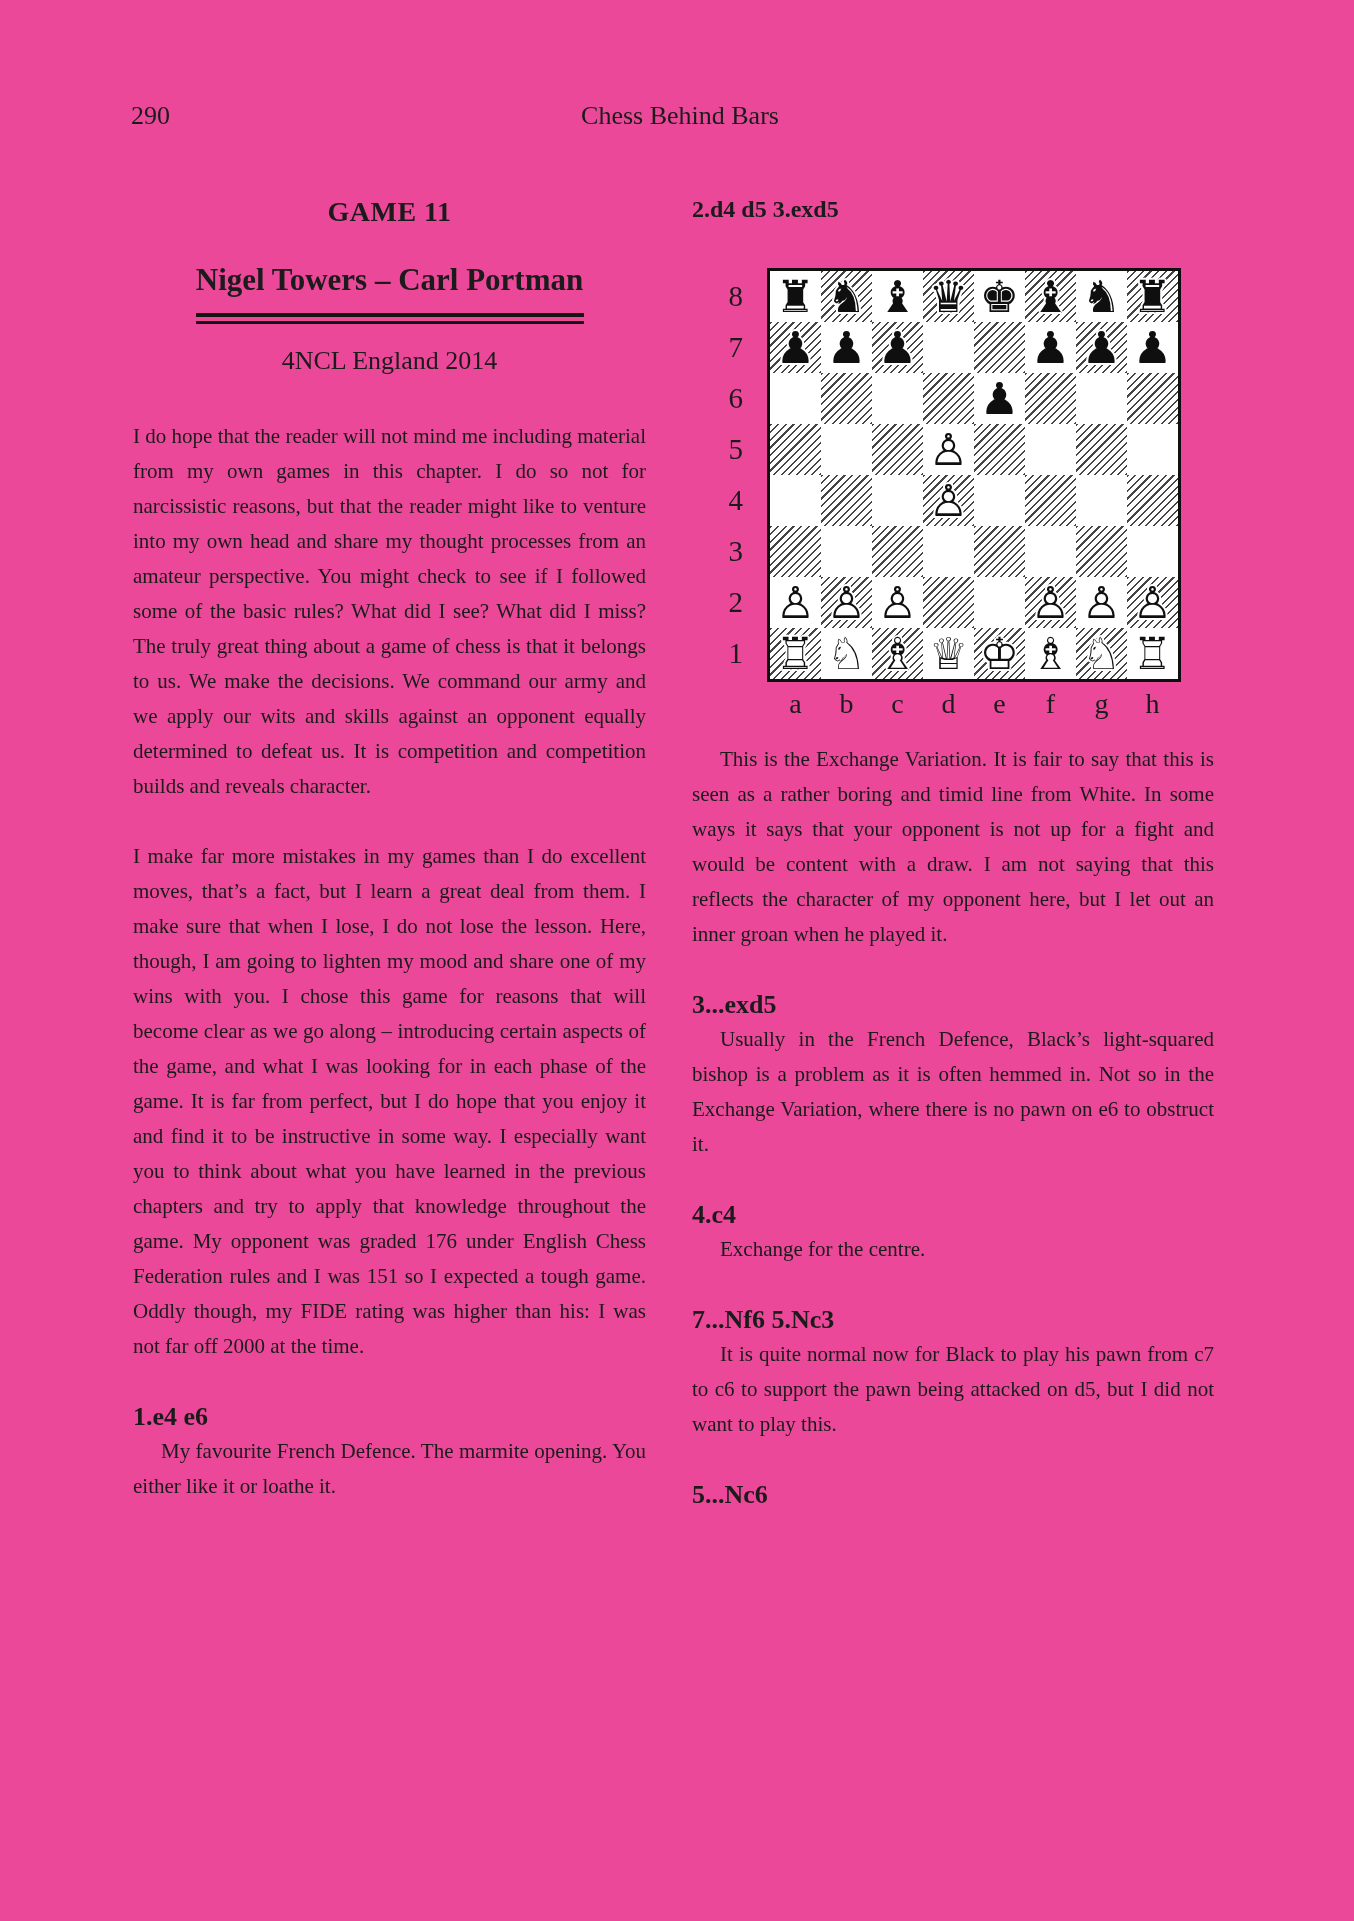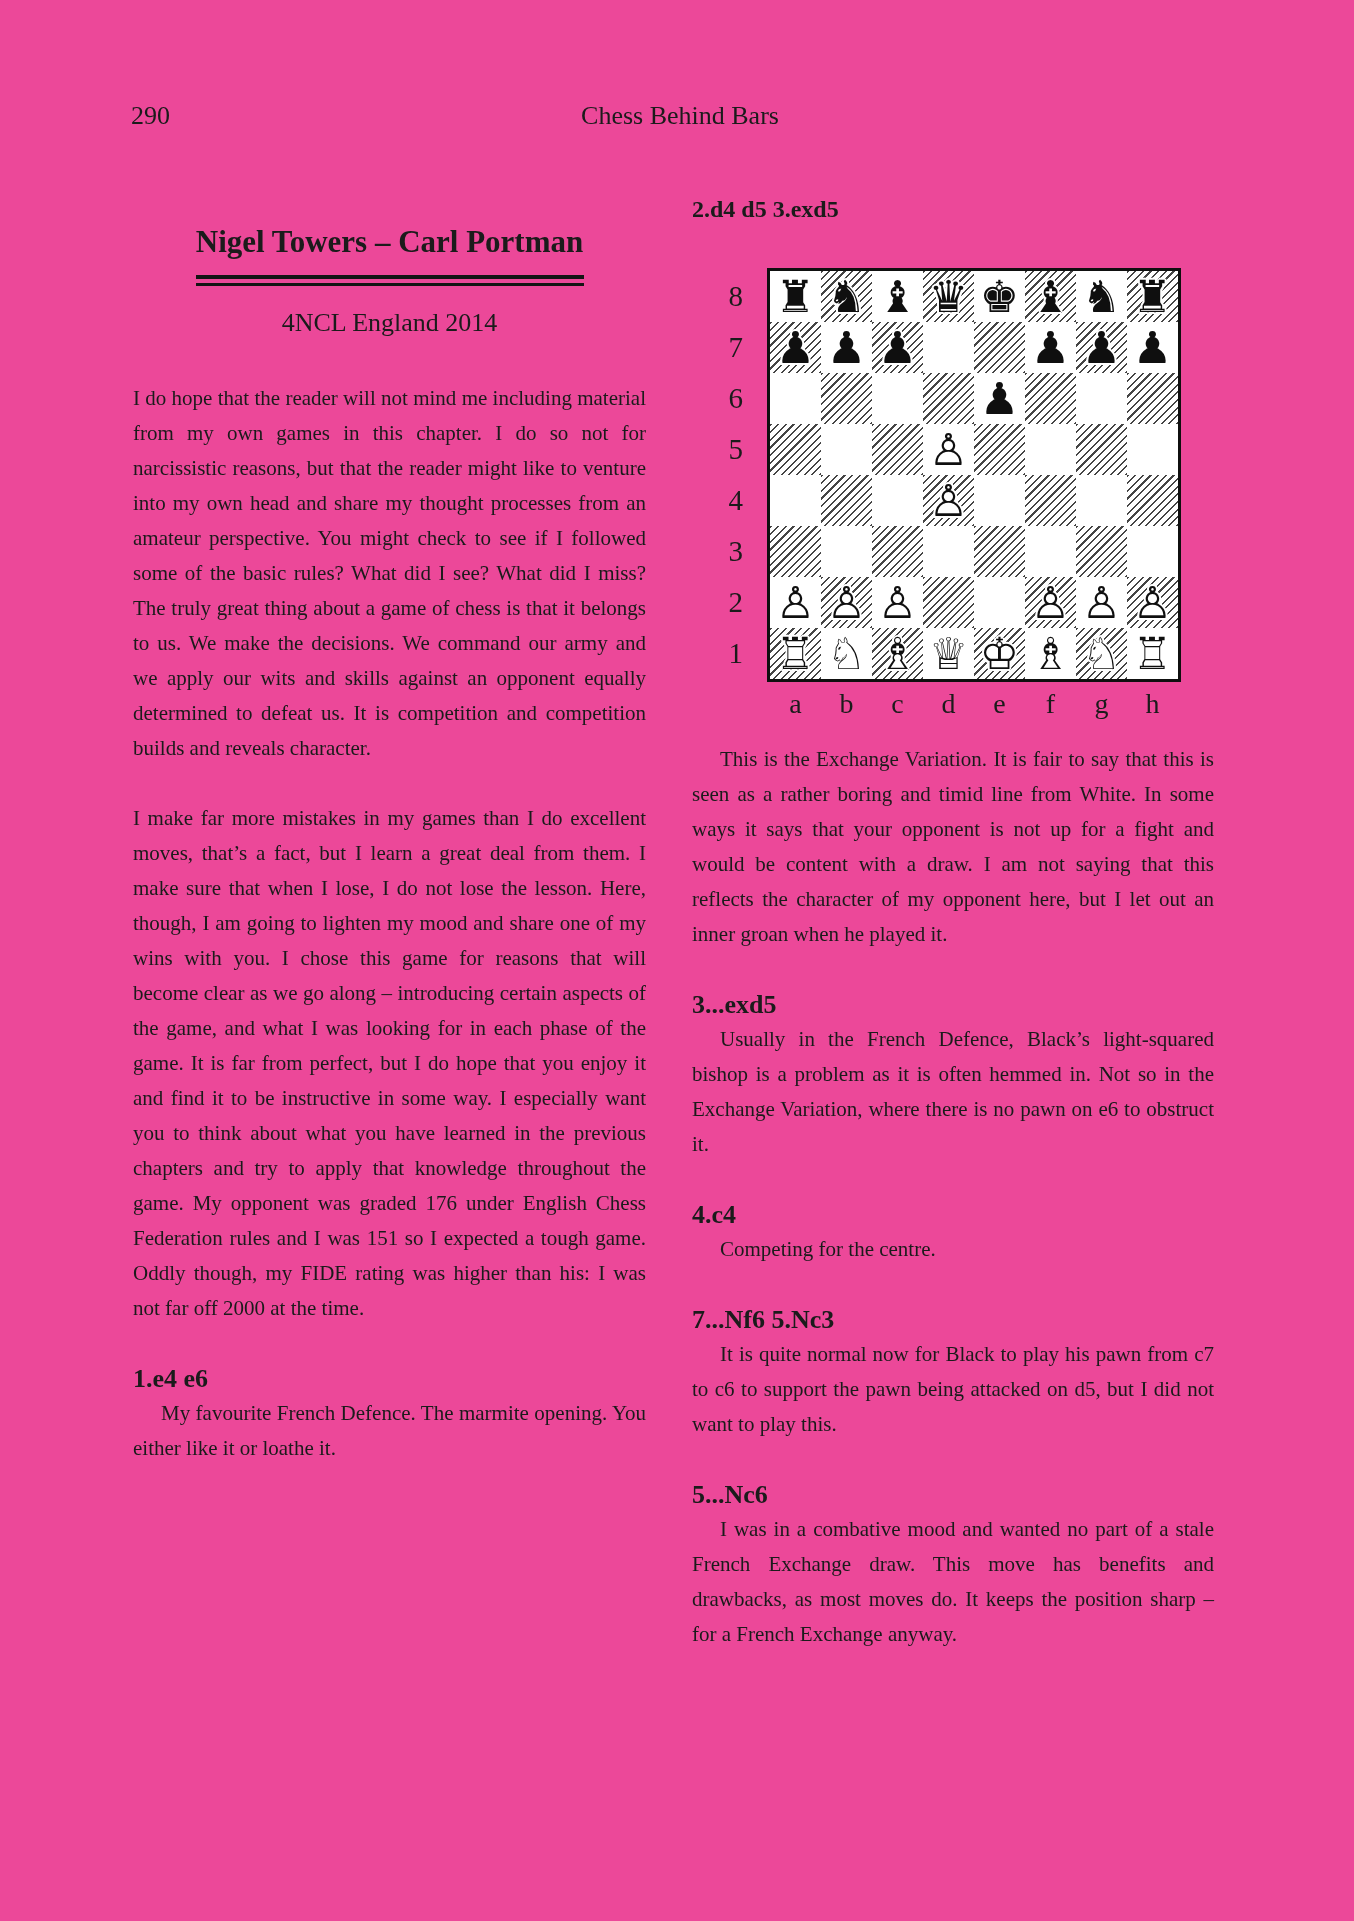--- a/index.html
+++ b/index.html
@@ -62,20 +62,21 @@
 <body>
 
 <div class="page">
 
   <div class="running-header">
     <span class="page-number">290</span>
     <div class="running-title">Chess Behind Bars</div>
   </div>
 
   <div class="col col-left">
+    <div class="game-heading">GAME 11</div>
     <div class="players">Nigel Towers – Carl Portman</div>
     <div class="double-rule"></div>
     <div class="event">4NCL England 2014</div>
     <p class="body p1">I do hope that the reader will not mind me including material from my own games in this chapter. I do so not for narcissistic reasons, but that the reader might like to venture into my own head and share my thought processes from an amateur perspective. You might check to see if I followed some of the basic rules? What did I see? What did I miss? The truly great thing about a game of chess is that it belongs to us. We make the decisions. We command our army and we apply our wits and skills against an opponent equally determined to defeat us. It is competition and competition builds and reveals character.</p>
     <p class="body p2">I make far more mistakes in my games than I do excellent moves, that’s a fact, but I learn a great deal from them. I make sure that when I lose, I do not lose the lesson. Here, though, I am going to lighten my mood and share one of my wins with you. I chose this game for reasons that will become clear as we go along – introducing certain aspects of the game, and what I was looking for in each phase of the game. It is far from perfect, but I do hope that you enjoy it and find it to be instructive in some way. I especially want you to think about what you have learned in the previous chapters and try to apply that knowledge throughout the game. My opponent was graded 176 under English Chess Federation rules and I was 151 so I expected a tough game. Oddly though, my FIDE rating was higher than his: I was not far off 2000 at the time.</p>
     <div class="section">
       <div class="move">1.e4 e6</div>
       <p class="body indent">My favourite French Defence. The marmite opening. You either like it or loathe it.</p>
     </div>
   </div>
@@ -268,25 +269,24 @@
     </div>
 
     <p class="body indent diagram-comment">This is the Exchange Variation. It is fair to say that this is seen as a rather boring and timid line from White. In some ways it says that your opponent is not up for a fight and would be content with a draw. I am not saying that this reflects the character of my opponent here, but I let out an inner groan when he played it.</p>
 
     <div class="section">
       <div class="move">3...exd5</div>
       <p class="body indent">Usually in the French Defence, Black’s light-squared bishop is a problem as it is often hemmed in. Not so in the Exchange Variation, where there is no pawn on e6 to obstruct it.</p>
     </div>
     <div class="section">
       <div class="move">4.c4</div>
-      <p class="body indent">Competing for the centre.</p>
+      <p class="body indent">Exchange for the centre.</p>
     </div>
     <div class="section">
       <div class="move">7...Nf6 5.Nc3</div>
       <p class="body indent">It is quite normal now for Black to play his pawn from c7 to c6 to support the pawn being attacked on d5, but I did not want to play this.</p>
     </div>
     <div class="section">
       <div class="move">5...Nc6</div>
-      <p class="body indent">I was in a combative mood and wanted no part of a stale French Exchange draw. This move has benefits and drawbacks, as most moves do. It keeps the position sharp – for a French Exchange anyway.</p>
     </div>
   </div>
 
 </div>
 
 </body></html>

